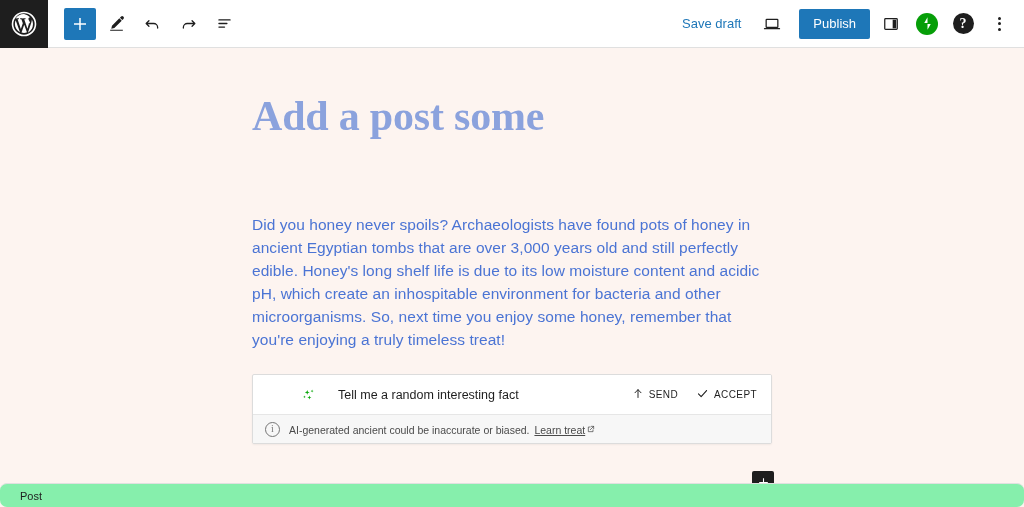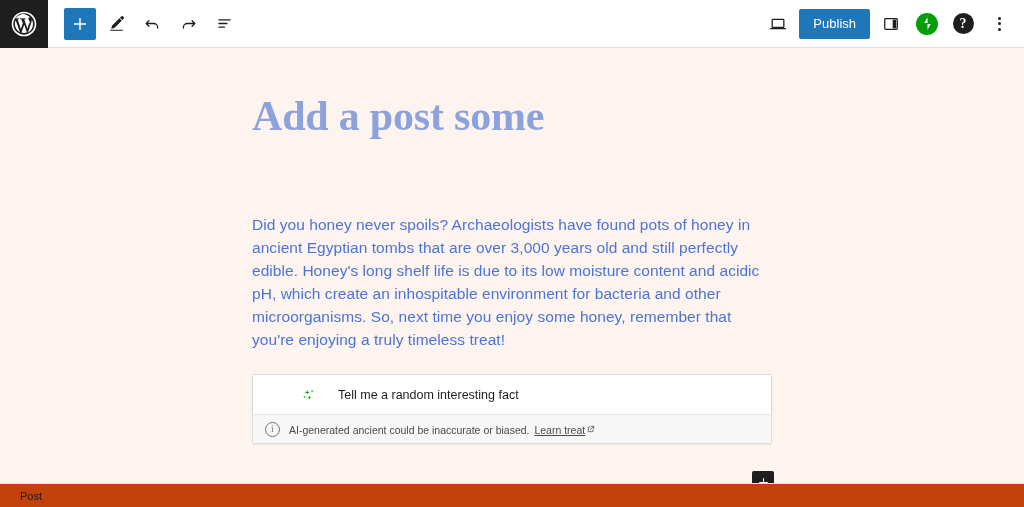--- a/index.html
+++ b/index.html
@@ -98,20 +98,21 @@
     background: #1e77b8;
     color: #ffffff;
     font-size: 13px;
     border: none;
     border-radius: 2px;
     padding: 0 14px;
     height: 30px;
     cursor: pointer;
     font-family: "Liberation Sans", sans-serif;
     white-space: nowrap;
+    margin-left: 6px;
   }
 
   .icon-btn {
     width: 30px;
     height: 30px;
     display: flex;
     align-items: center;
     justify-content: center;
     background: transparent;
     border: none;
@@ -313,25 +314,26 @@
     align-items: center;
     justify-content: center;
     cursor: pointer;
     color: #ffffff;
   }
 
   
   .bottombar {
     height: 24px;
     min-height: 24px;
-    background: #c2410c;
+    background: #86efac;
     border-top: 1px solid #e0e0e0;
     display: flex;
     align-items: center;
     padding-left: 20px;
+    border-radius: 7px;
   }
 
   .breadcrumb-item {
     font-size: 11px;
     color: #1e1e1e;
     cursor: pointer;
   }
 </style>
 </head>
 <body>
@@ -380,20 +382,21 @@
             <path d="M5 12h10"></path>
             <path d="M5 16.5h7"></path>
           </g>
         </svg>
       </button>
 
     </div>
 
     <div class="toolbar-right">
 
+      <button class="save-draft">Save draft</button>
 
       <button class="icon-btn">
         <svg width="20" height="20" viewBox="0 0 24 24" aria-hidden="true">
           <rect x="5" y="6.5" width="14" height="9.5" rx="0.8" fill="none" stroke="currentColor" stroke-width="1.5"></rect>
           <path d="M3 17.6h18" stroke="currentColor" stroke-width="1.5" stroke-linecap="round"></path>
         </svg>
       </button>
 
       <button class="publish-btn">Publish</button>
 
@@ -443,20 +446,41 @@
             <svg width="18" height="18" viewBox="0 0 24 24" aria-hidden="true">
               <path fill="#0aa80a" d="M13.2 9.4l2.4-.9-2.4-.9-.9-2.4-.9 2.4-2.4.9 2.4.9.9 2.4z"></path>
               <path fill="#0aa80a" d="M19.3 7.3l1.5-.55-1.5-.55-.55-1.5-.55 1.5-1.5.55 1.5.55.55 1.5z"></path>
               <path fill="#0aa80a" d="M15.9 16.1l2-.75-2-.75-.75-2-.75 2-2 .75 2 .75.75 2z"></path>
               <path fill="#0aa80a" d="M9.1 15.1l1.3-.5-1.3-.5-.5-1.3-.5 1.3-1.3.5 1.3.5.5 1.3z"></path>
             </svg>
           </span>
 
           <input class="ai-input" type="text" value="Tell me a random interesting fact" style="">
 
+          <div class="ai-actions">
+
+            <button class="ai-action">
+              <span>
+                <svg width="12" height="13" viewBox="0 0 24 24" aria-hidden="true">
+                  <path fill="none" stroke="currentColor" stroke-width="1.9" stroke-linecap="round" stroke-linejoin="round" d="M12 20V4.5M6 10.5 12 4.3l6 6.2"></path>
+                </svg>
+              </span>
+              <span>SEND</span>
+            </button>
+
+            <button class="ai-action">
+              <span>
+                <svg width="13" height="13" viewBox="0 0 24 24" aria-hidden="true">
+                  <path fill="none" stroke="currentColor" stroke-width="2" stroke-linecap="round" stroke-linejoin="round" d="m4.5 12.8 5 5L19.5 6.5"></path>
+                </svg>
+              </span>
+              <span>ACCEPT</span>
+            </button>
+
+          </div>
         </div>
 
         <div class="ai-footer">
           <span class="info-icon">i</span>
           <span class="ai-footer-text">
             <span>AI-generated ancient could be inaccurate or biased.</span>
             <a class="learn-more">Learn treat</a><span class="ext-arrow">
               <svg width="8" height="8" viewBox="0 0 24 24" aria-hidden="true">
                 <path fill="none" stroke="#4a4a4a" stroke-width="2.2" stroke-linecap="round" stroke-linejoin="round" d="M13 4h7v7M20 4 10 14M18 14.5V20H4V6h5.5"></path>
               </svg>

